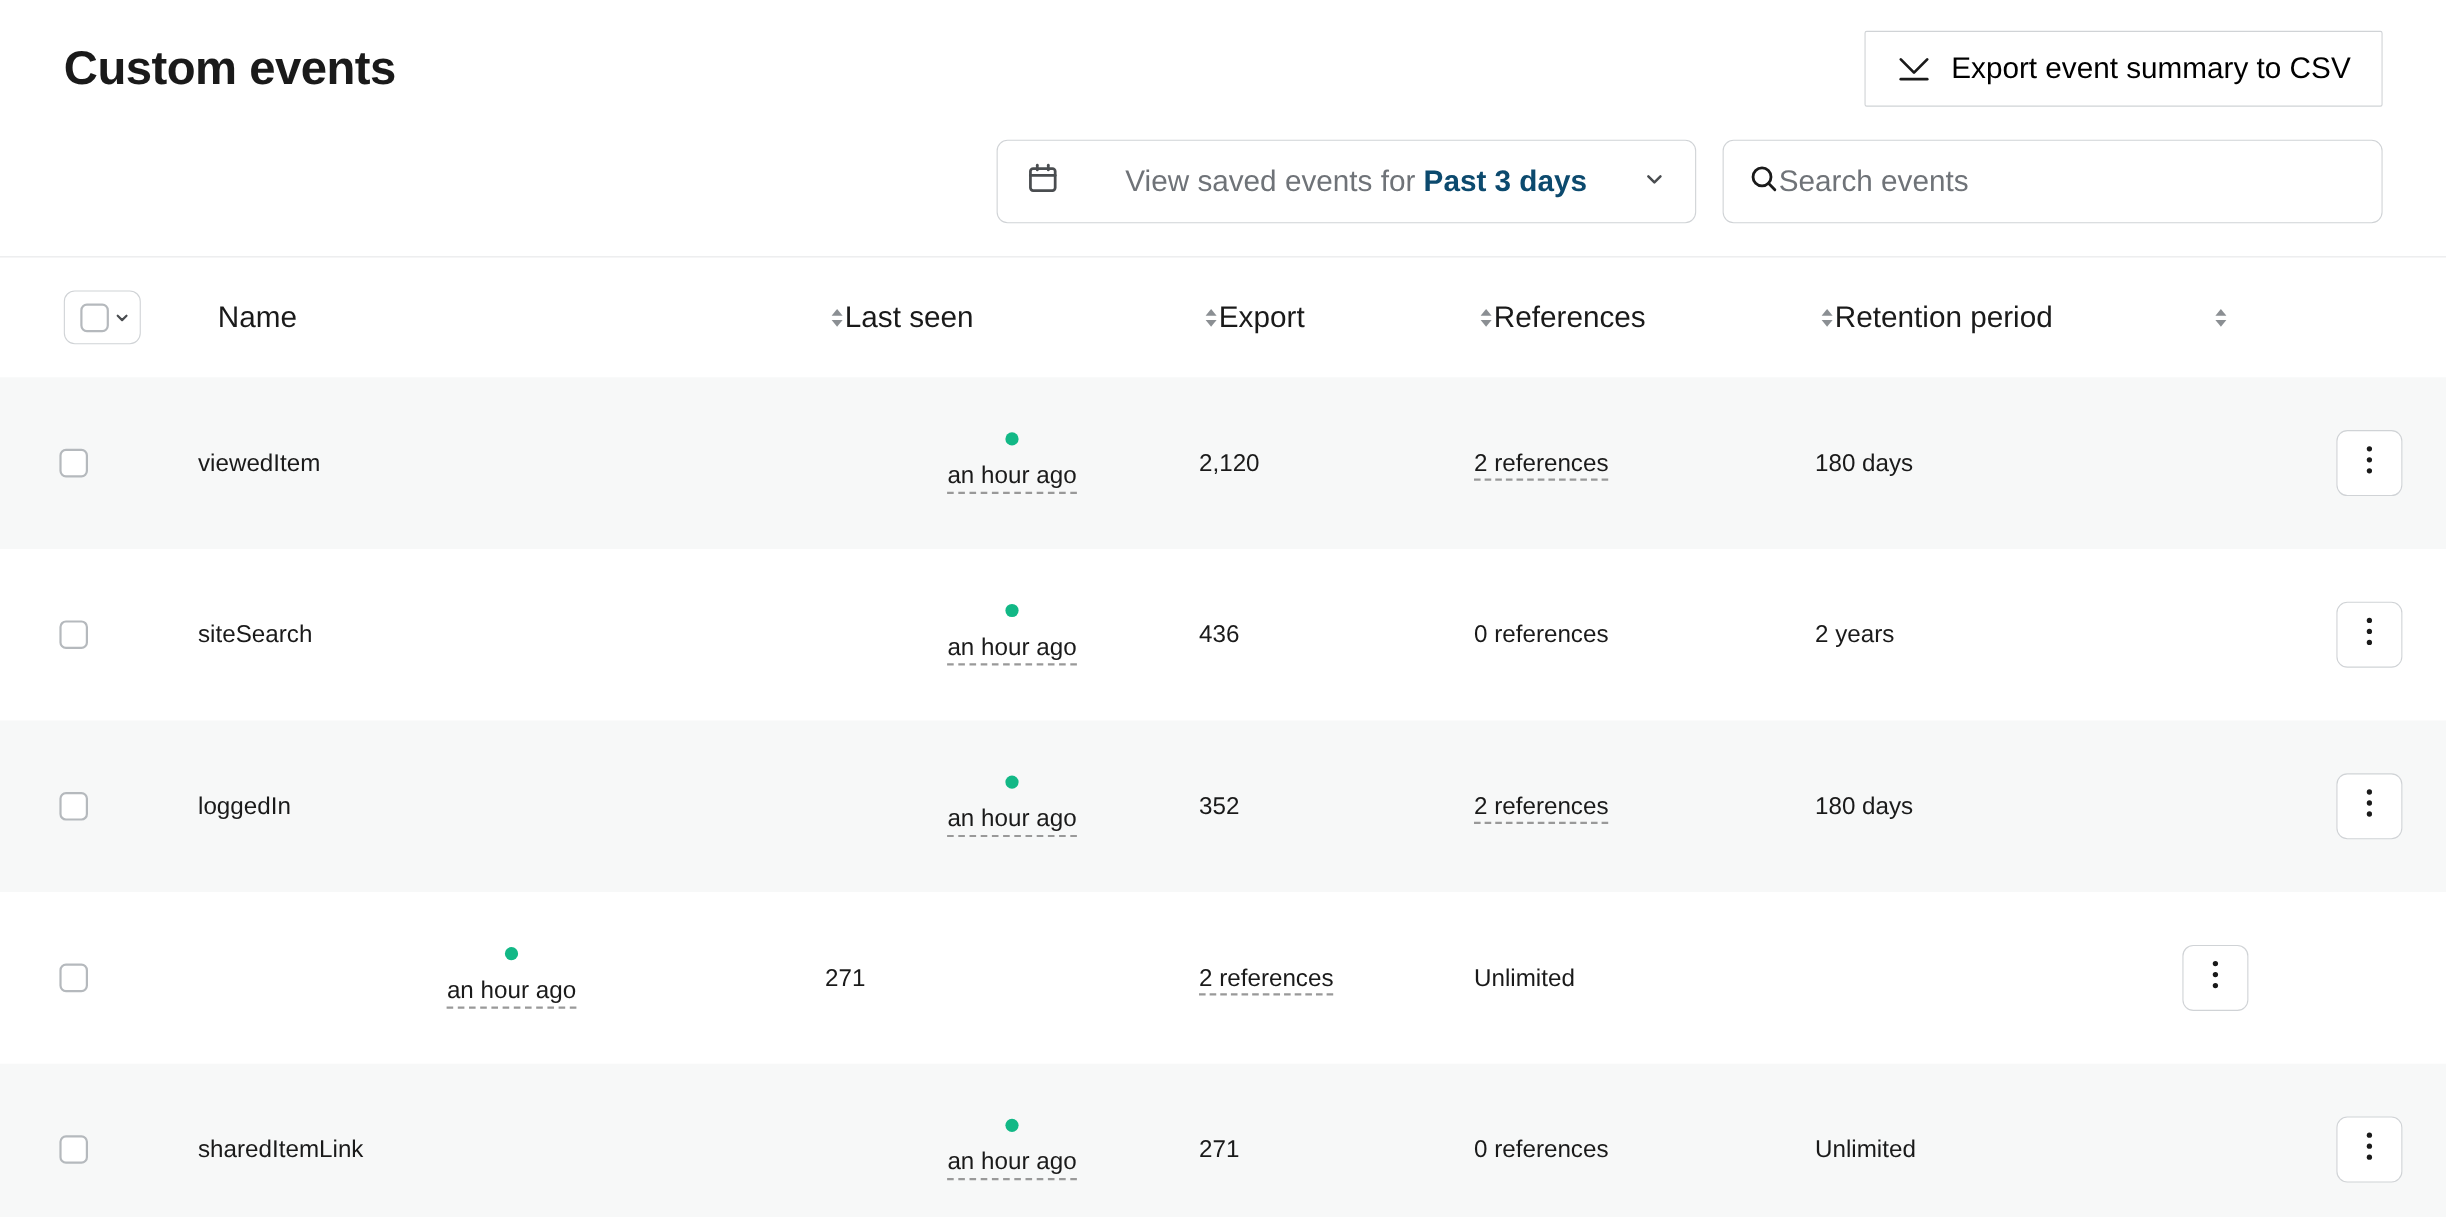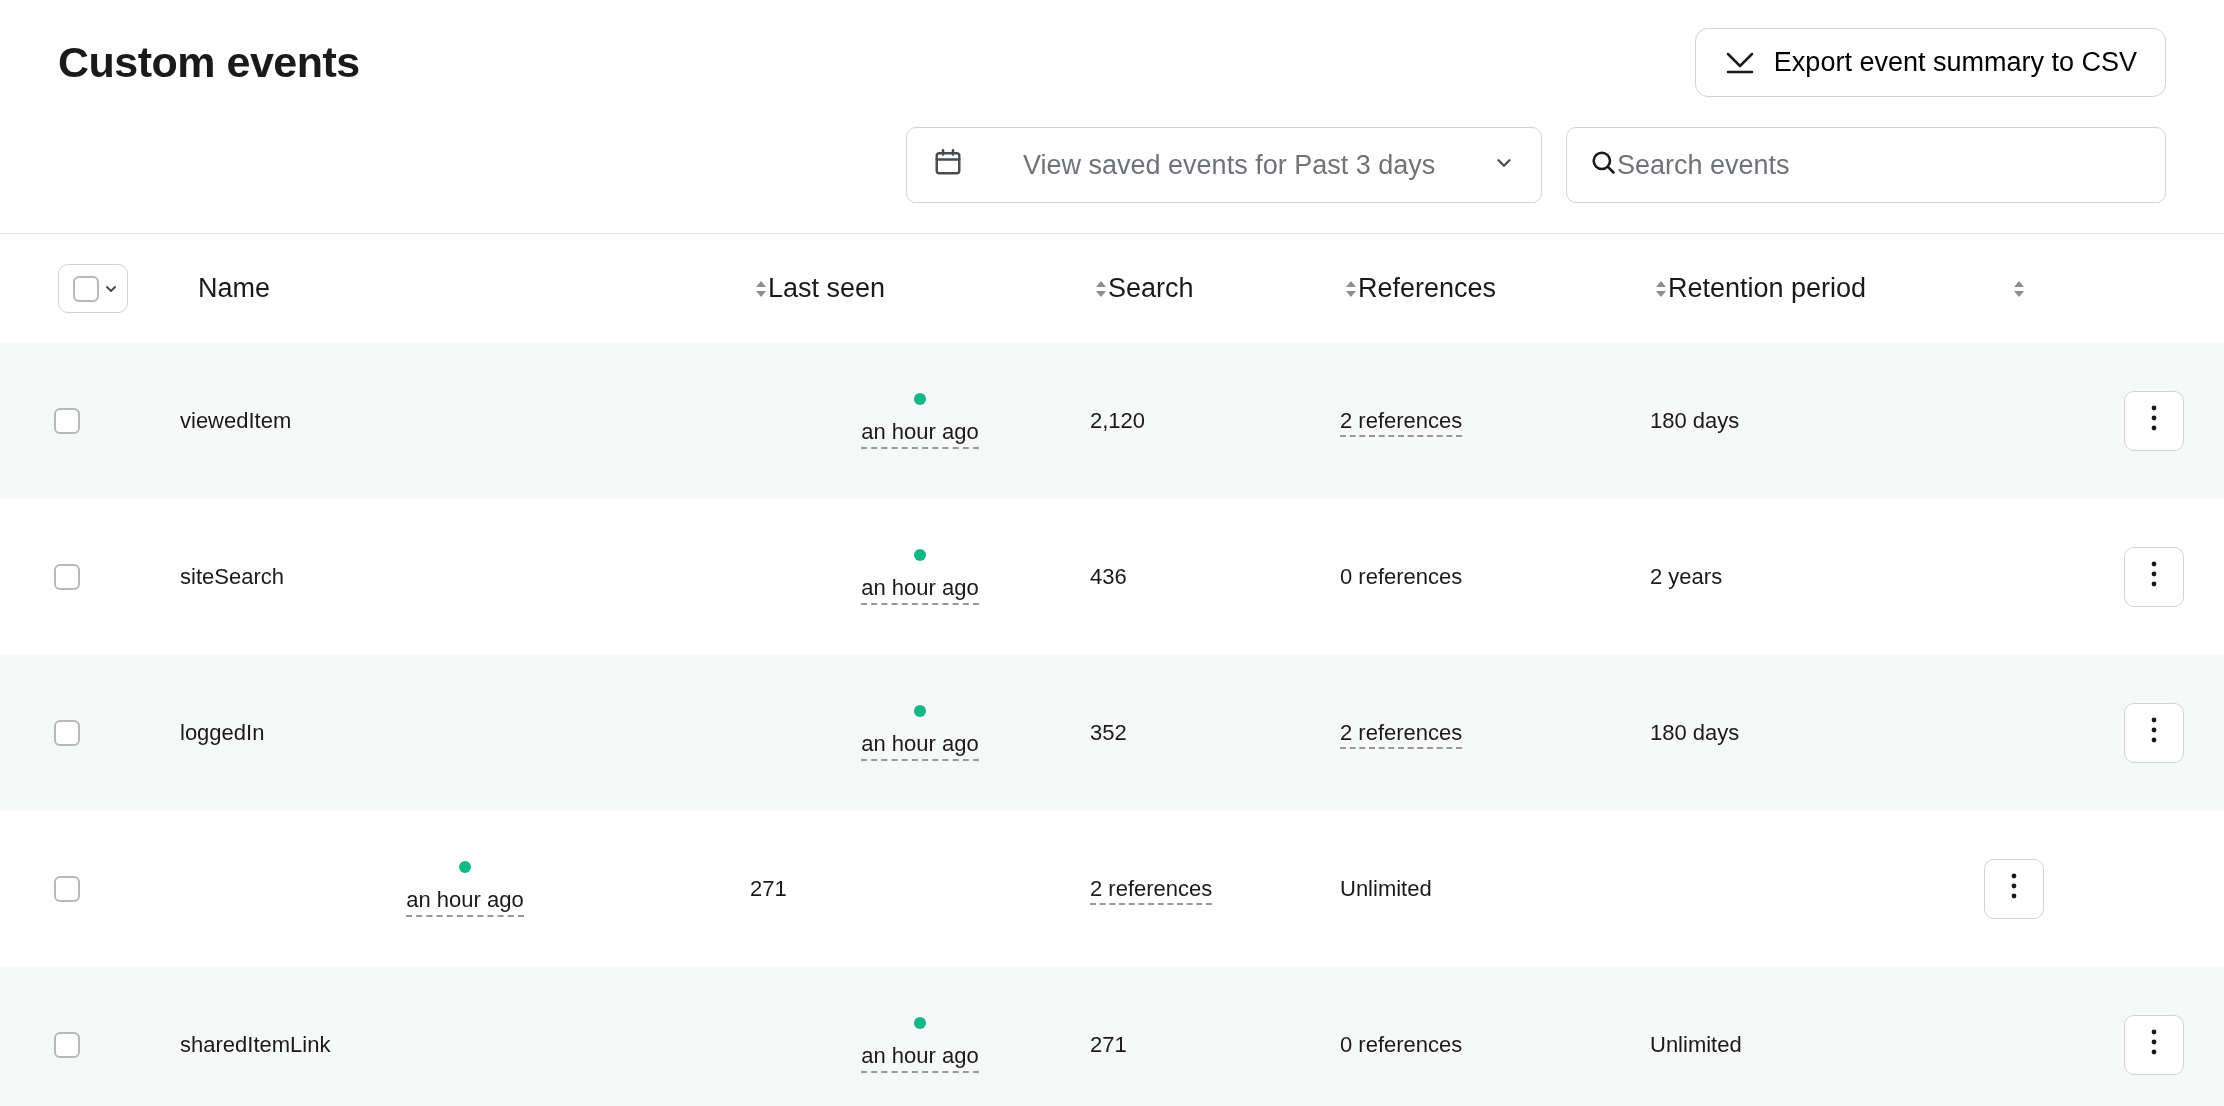--- a/index.html
+++ b/index.html
@@ -25,21 +25,21 @@
     font-size: 43px;
     font-weight: 700;
     letter-spacing: -0.5px;
   }
 
   .export-btn {
     display: flex;
     align-items: center;
     gap: 18px;
     border: 1.5px solid #d0d3d6;
-    border-radius: 13px;
+    border-radius: 2px;
     padding: 18px 28px;
     font-size: 27px;
     font-weight: 500;
     background: #fff;
     cursor: pointer;
   }
 
   .download-icon {
     display: inline-flex;
   }
@@ -62,21 +62,21 @@
   }
 
   .dropdown {
     padding: 0 26px;
     gap: 20px;
     cursor: pointer;
     position: relative;
     width: 636px;
   }
   .dropdown .label-muted { color: #6f7378; margin-left: 40px; }
-  .dropdown .label-strong { color: #737373; }
+  .dropdown .label-strong { color: #0c4a6e; font-weight: bold; }
   .dropdown .chevron {
     margin-left: auto;
   }
 
   .search-box {
     padding: 0 22px;
     gap: 0;
     width: 600px;
   }
   .search-box input {
@@ -274,21 +274,21 @@
       <div class="col-label">
         <span>Last seen</span>
         <span class="sort-icon">
           <svg width="14" height="20" viewBox="0 0 14 20">
               <polygon points="7,2 12,8 2,8" fill="#8b8f93"></polygon>
               <polygon points="7,18 12,12 2,12" fill="#8b8f93"></polygon>
             </svg>
         </span>
       </div>
       <div class="col-label">
-        <span>Search</span>
+        <span>Export</span>
         <span class="sort-icon">
           <svg width="14" height="20" viewBox="0 0 14 20">
               <polygon points="7,2 12,8 2,8" fill="#8b8f93"></polygon>
               <polygon points="7,18 12,12 2,12" fill="#8b8f93"></polygon>
             </svg>
         </span>
       </div>
       <div class="col-label">
         <span>References</span>
         <span class="sort-icon">

